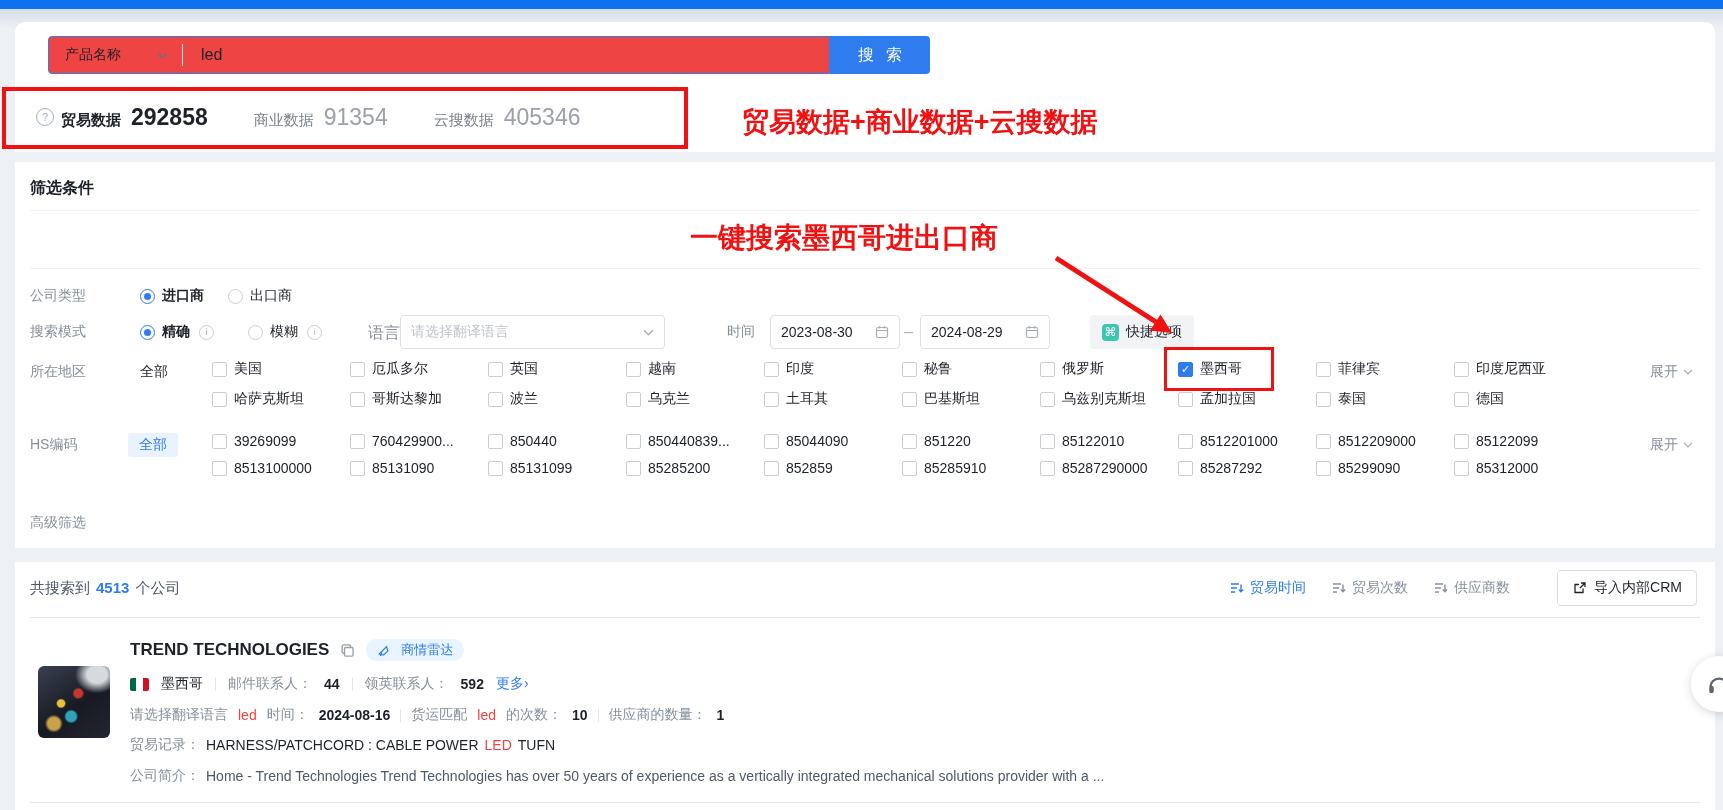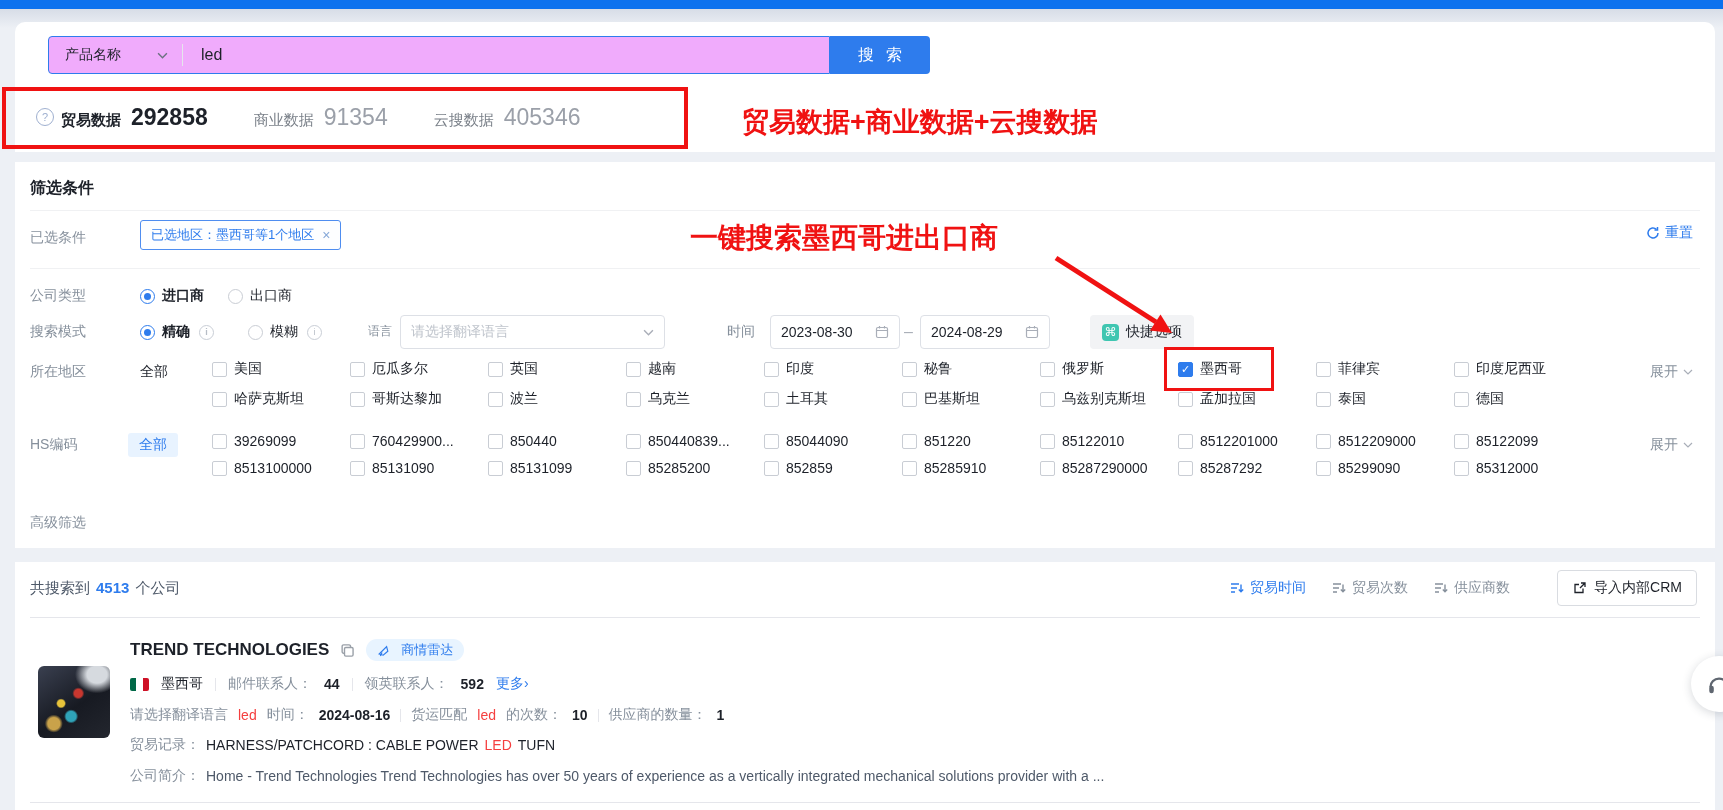--- a/index.html
+++ b/index.html
@@ -8,21 +8,21 @@
   .topstrip{position:absolute;top:0;left:0;width:100%;height:9px;background:#0d72ee}
   .gradband{position:absolute;top:9px;left:0;width:100%;height:19px;background:linear-gradient(#d7dde7,#edf0f5)}
   .card{position:absolute;left:15px;width:1700px;background:#fff}
   .cardA{top:22px;height:130px;border-radius:10px 10px 0 0}
   .cardB{top:162px;height:386px}
   .cardC{top:562px;height:248px;overflow:hidden}
 
   
   .searchrow{position:absolute;top:14px;left:33px;display:flex}
   .searchbox{width:782px;height:38px;box-sizing:border-box;border:1px solid #2e7ced;border-radius:4px 0 0 4px;
-             display:flex;align-items:center;background:#f0abfc}
+             display:flex;align-items:center;background:#ef4444}
   .cat{display:flex;align-items:center;gap:36px;padding:0 14px 0 16px;font-size:14px}
   .chev{color:#6b7280;display:flex}
   .vdiv{width:1px;height:22px;background:#e5e6eb}
   .query{padding-left:18px;font-size:16px}
   .searchbtn{width:100px;height:38px;background:#2e7ced;color:#ffffff;border:none;border-radius:0 4px 4px 0;
              font-size:16px;letter-spacing:12px;text-indent:12px;display:flex;align-items:center;justify-content:center;cursor:pointer}
 
   
   .tabsrow{position:absolute;top:68px;left:21px;height:54px;display:flex;align-items:center;gap:46px}
   .tabfirst{display:flex;align-items:center;gap:7px}
@@ -45,21 +45,21 @@
   .chip .x{color:#86a8d8;font-size:14px}
   .reset{position:absolute;right:22px;top:0;color:#2e7ced;font-size:14px;display:flex;gap:5px;align-items:center;cursor:pointer}
   .radios{margin-left:125px;display:flex;align-items:center;gap:24px}
   .radio{display:flex;align-items:center;gap:7px;font-size:14px;color:#1d2129;cursor:pointer}
   .rdot{width:15px;height:15px;border-radius:50%;border:1px solid #c9cdd4;background:#fff;box-sizing:border-box;position:relative;flex:none}
   .radio.sel .rdot{border-color:#2e7ced}
   .radio.sel .rdot::after{content:"";position:absolute;left:3px;top:3px;width:7px;height:7px;border-radius:50%;background:#2e7ced}
   .radio.sel{font-weight:700}
   .info{width:13px;height:13px;border:1px solid #c9ced6;border-radius:50%;color:#b7bdc6;font-size:9px;font-style:normal;
         display:inline-flex;align-items:center;justify-content:center;margin-left:2px}
-  .sel-label{position:absolute;left:353px;top:8px;color:#86909c;font-size:12px}
+  .sel-label{position:absolute;left:353px;top:8px;color:#86909c;font-size:16px}
   .selectbox{position:absolute;left:385px;top:0;width:265px;height:34px;box-sizing:border-box;border:1px solid #dde0e6;border-radius:4px;
              display:flex;align-items:center;justify-content:space-between;padding:0 10px;cursor:pointer}
   .placeholder{color:#bfc4cc;font-size:14px}
   .time-label{position:absolute;left:712px;top:8px;color:#86909c;font-size:14px}
   .datebox{position:absolute;top:0;width:130px;height:34px;box-sizing:border-box;border:1px solid #dde0e6;border-radius:4px;
            display:flex;align-items:center;justify-content:space-between;padding:0 10px;font-size:14px;color:#1d2129;cursor:pointer}
   .datebox .cal{color:#a9aeb8;display:flex}
   .d1{left:755px}.d2{left:905px}
   .ddash{position:absolute;left:889px;top:8px;color:#a9aeb8}
   .quick{position:absolute;left:1075px;top:0;height:34px;background:#f2f3f5;border-radius:4px;display:flex;align-items:center;
@@ -165,34 +165,20 @@
       <span class="tn">405346</span>
     </div>
   </div>
   <div class="underline"></div>
 </div>
 
 <div class="card cardB">
   <div class="ftitle">筛选条件</div>
   <div class="hdiv" style="top:48px"></div>
 
-  <div class="frow" style="top:62px;height:30px">
-    <span class="flabel" style="top:5px">已选条件</span>
-    <span class="chip">
-      <span>已选地区：墨西哥等1个地区</span>
-      <span class="x">×</span>
-    </span>
-    <span class="reset">
-      <svg width="14" height="14" viewBox="0 0 14 14">
-          <path d="M12 7a5 5 0 1 1-1.6-3.7" fill="none" stroke="#2e7ced" stroke-width="1.5"></path>
-          <path d="M11.5 1v3h-3" fill="none" stroke="#2e7ced" stroke-width="1.5"></path>
-        </svg>
-      <span>重置</span>
-    </span>
-  </div>
   <div class="hdiv" style="top:106px"></div>
 
   <div class="frow" style="top:120px;height:28px;display:flex;align-items:center">
     <span class="flabel">公司类型</span>
     <div class="radios">
       <span class="radio sel">
         <span class="rdot"></span>
         <span>进口商</span>
       </span>
       <span class="radio">

